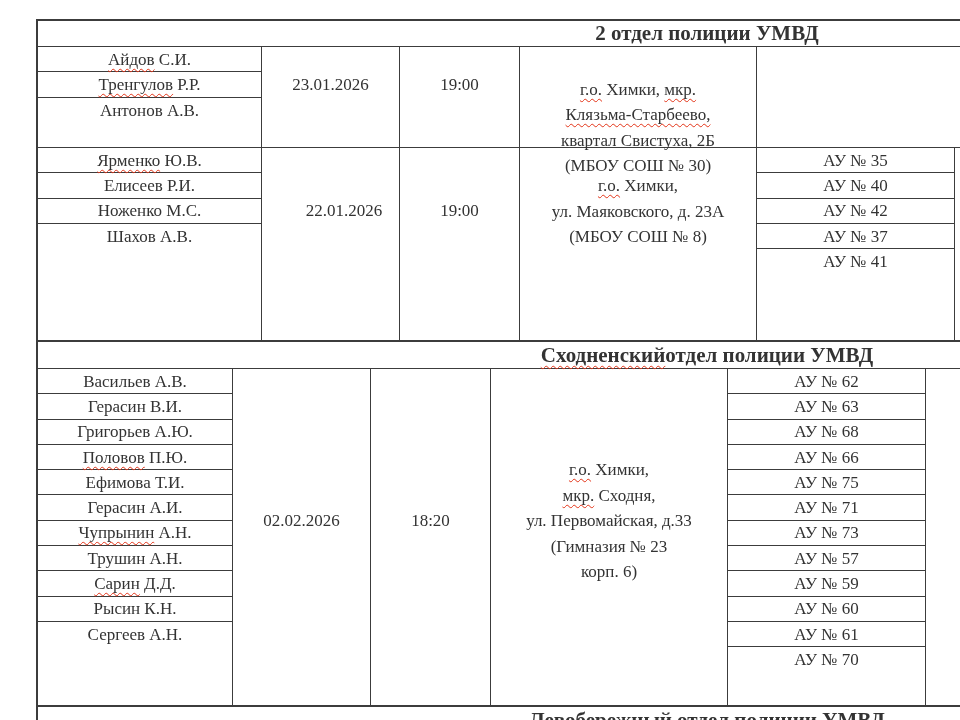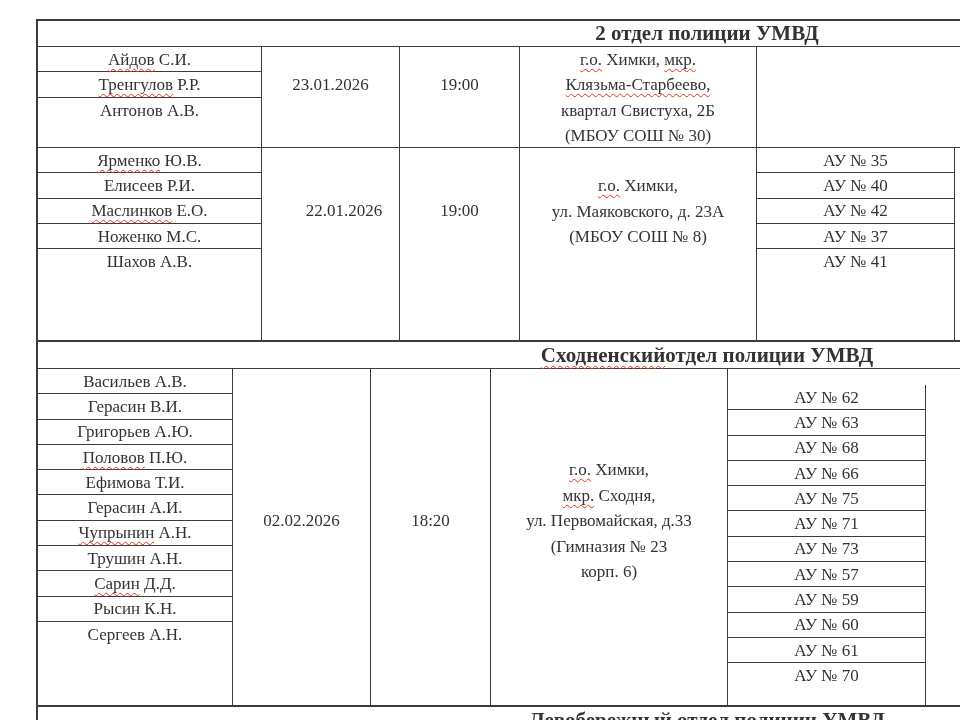--- a/index.html
+++ b/index.html
@@ -64,41 +64,37 @@
         <div class="mergezone" style="height: 75.9px;">
           <span style="font-size: 17px;">23.01.2026</span>
         </div>
       </div>
       <div class="col" style="width: 120px;">
         <div class="mergezone" style="height: 75.9px;">
           <span style="font-size: 17px;">19:00</span>
         </div>
       </div>
       <div class="col" style="width: 237px;">
-        <div class="mergezone" style="height: 101px;">
+        <div class="mergezone" style="height: 101px; margin-top: 30px;">
           <div class="loc-line"><span class="sq">г.о.</span><span> Химки, </span><span class="sq">мкр.</span></div>
           <div class="loc-line"><span class="sq">Клязьма-Старбеево,</span></div>
           <div class="loc-line"><span>квартал Свистуха, 2Б</span></div>
           <div class="loc-line"><span>(МБОУ СОШ № 30)</span></div>
         </div>
       </div>
       <div class="col extra"></div>
     </div>
     <div class="group sec-end" style="height: 194px;">
       <div class="col" style="width: 224px;">
         <div class="cell">
           <span class="sq">Ярменко</span>
           <span> Ю.В.</span>
         </div>
         <div class="cell">
           <span>Елисеев Р.И.</span>
-        </div>
-        <div class="cell">
-          <span class="sq">Маслинков</span>
-          <span> Е.О.</span>
         </div>
         <div class="cell">
           <span>Ноженко М.С.</span>
         </div>
         <div class="cell last">
           <span>Шахов А.В.</span>
         </div>
       </div>
       <div class="col" style="width: 138px;">
         <div class="mergezone" style="height: 126.5px;">
@@ -191,21 +187,21 @@
       </div>
       <div class="col" style="width: 237px;">
         <div class="mergezone" style="height: 303.6px;">
           <div class="loc-line"><span class="sq">г.о.</span><span> Химки,</span></div>
           <div class="loc-line"><span class="sq">мкр.</span><span> Сходня,</span></div>
           <div class="loc-line"><span>ул. Первомайская, д.33</span></div>
           <div class="loc-line"><span>(Гимназия № 23</span></div>
           <div class="loc-line"><span>корп. 6)</span></div>
         </div>
       </div>
-      <div class="col" style="width: 198px; margin-top: 16px;">
+      <div class="col" style="width: 198px;">
         <div class="cell">
           <span>АУ № 62</span>
         </div>
         <div class="cell">
           <span>АУ № 63</span>
         </div>
         <div class="cell">
           <span>АУ № 68</span>
         </div>
         <div class="cell">

